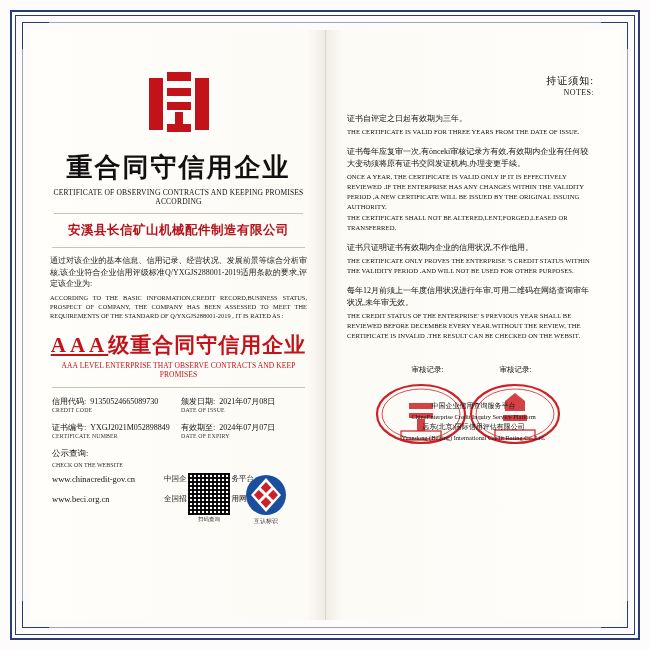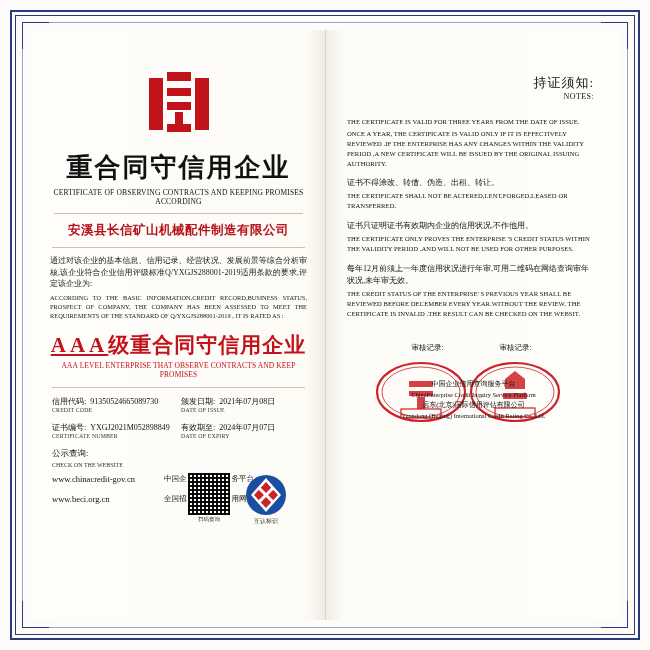--- a/index.html
+++ b/index.html
@@ -153,21 +153,21 @@
     position:absolute;right:18px;top:0px;width:42px;height:42px;
   }
   .badge-cap{position:absolute;right:12px;top:43px;font-size:6px;color:#333;width:54px;text-align:center;}
 
   
   .notes-head{
     text-align:right;
     margin-top:30px;
     margin-right:8px;
   }
-  .notes-cn{font-size:13px;color:#111;letter-spacing:1px;}
+  .notes-cn{font-size:10px;color:#111;letter-spacing:1px;}
   .notes-en{font-size:8px;color:#111;letter-spacing:.4px;}
   .notes-body{margin:16px 8px 0 6px;}
   .n-cn{font-size:8px;color:#111;line-height:1.5;margin-top:9px;}
   .n-en{font-size:6.6px;color:#111;line-height:1.5;margin-top:2px;letter-spacing:.05px;}
 
   .stamp-labels{
     display:flex;justify-content:center;gap:56px;margin-top:24px;
   }
   .stamp-label{font-size:7.5px;color:#111;}
   .stamps{
@@ -301,27 +301,28 @@
     </div>
 
     <div class="rightpage">
       <div class="notes-head">
         <div class="notes-cn">持证须知:</div>
         <div class="notes-en">NOTES:</div>
       </div>
 
       <div class="notes-body">
         <div>
+          <div class="n-cn">证书自评定之日起有效期为三年。</div>
           <div class="n-en">THE CERTIFICATE IS VALID FOR THREE YEARS FROM THE DATE OF ISSUE.</div>
         </div>
         <div>
+          <div class="n-cn">证书每年应复审一次,有önceki审核记录方有效,有效期内企业有任何较大变动须将原有证书交回发证机构,办理变更手续。</div>
           <div class="n-en">ONCE A YEAR, THE CERTIFICATE IS VALID ONLY IF IT IS EFFECTIVELY REVIEWED .IF THE ENTERPRISE HAS ANY CHANGES WITHIN THE VALIDITY PERIOD ,A NEW CERTIFICATE WILL BE ISSUED BY THE ORIGINAL ISSUING AUTHORITY.</div>
         </div>
         <div>
-          <div class="n-cn">证书不得涂改、转借、伪造、出租、转让。</div>
           <div class="n-en">THE CERTIFICATE SHALL NOT BE ALTERED,LENT,FORGED,LEASED OR TRANSFERRED.</div>
         </div>
         <div>
           <div class="n-cn">证书只证明证书有效期内企业的信用状况,不作他用。</div>
           <div class="n-en">THE CERTIFICATE ONLY PROVES THE ENTERPRISE 'S CREDIT STATUS WITHIN THE VALIDITY PERIOD .AND WILL NOT BE USED FOR OTHER PURPOSES.</div>
         </div>
         <div>
           <div class="n-cn">每年12月前须上一年度信用状况进行年审,可用二维码在网络查询审年状况,未年审无效。</div>
           <div class="n-en">THE CREDIT STATUS OF THE ENTERPRISE' S PREVIOUS YEAR SHALL BE REVIEWED BEFORE DECEMBER EVERY YEAR.WITHOUT THE REVIEW, THE CERTIFICATE IS INVALID .THE RESULT CAN BE CHECKED ON THE WEBSIT.</div>
         </div>

